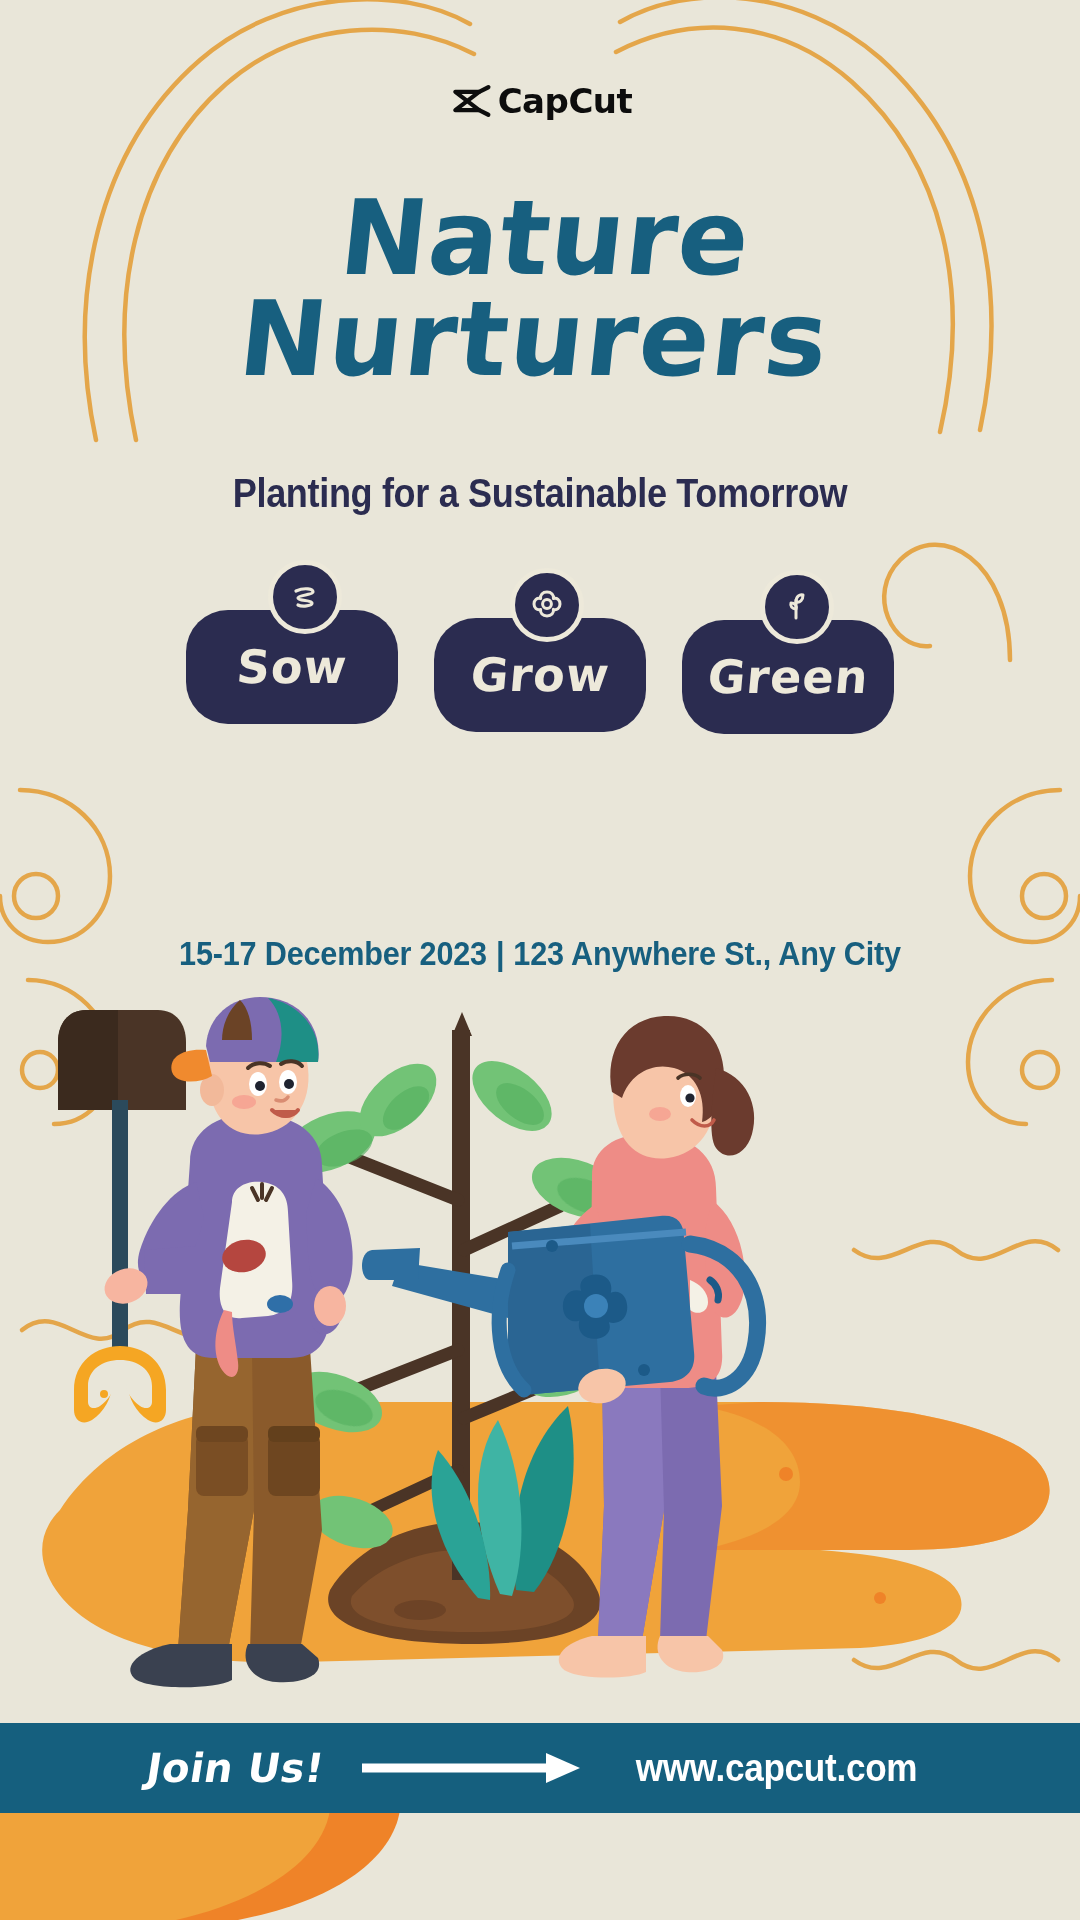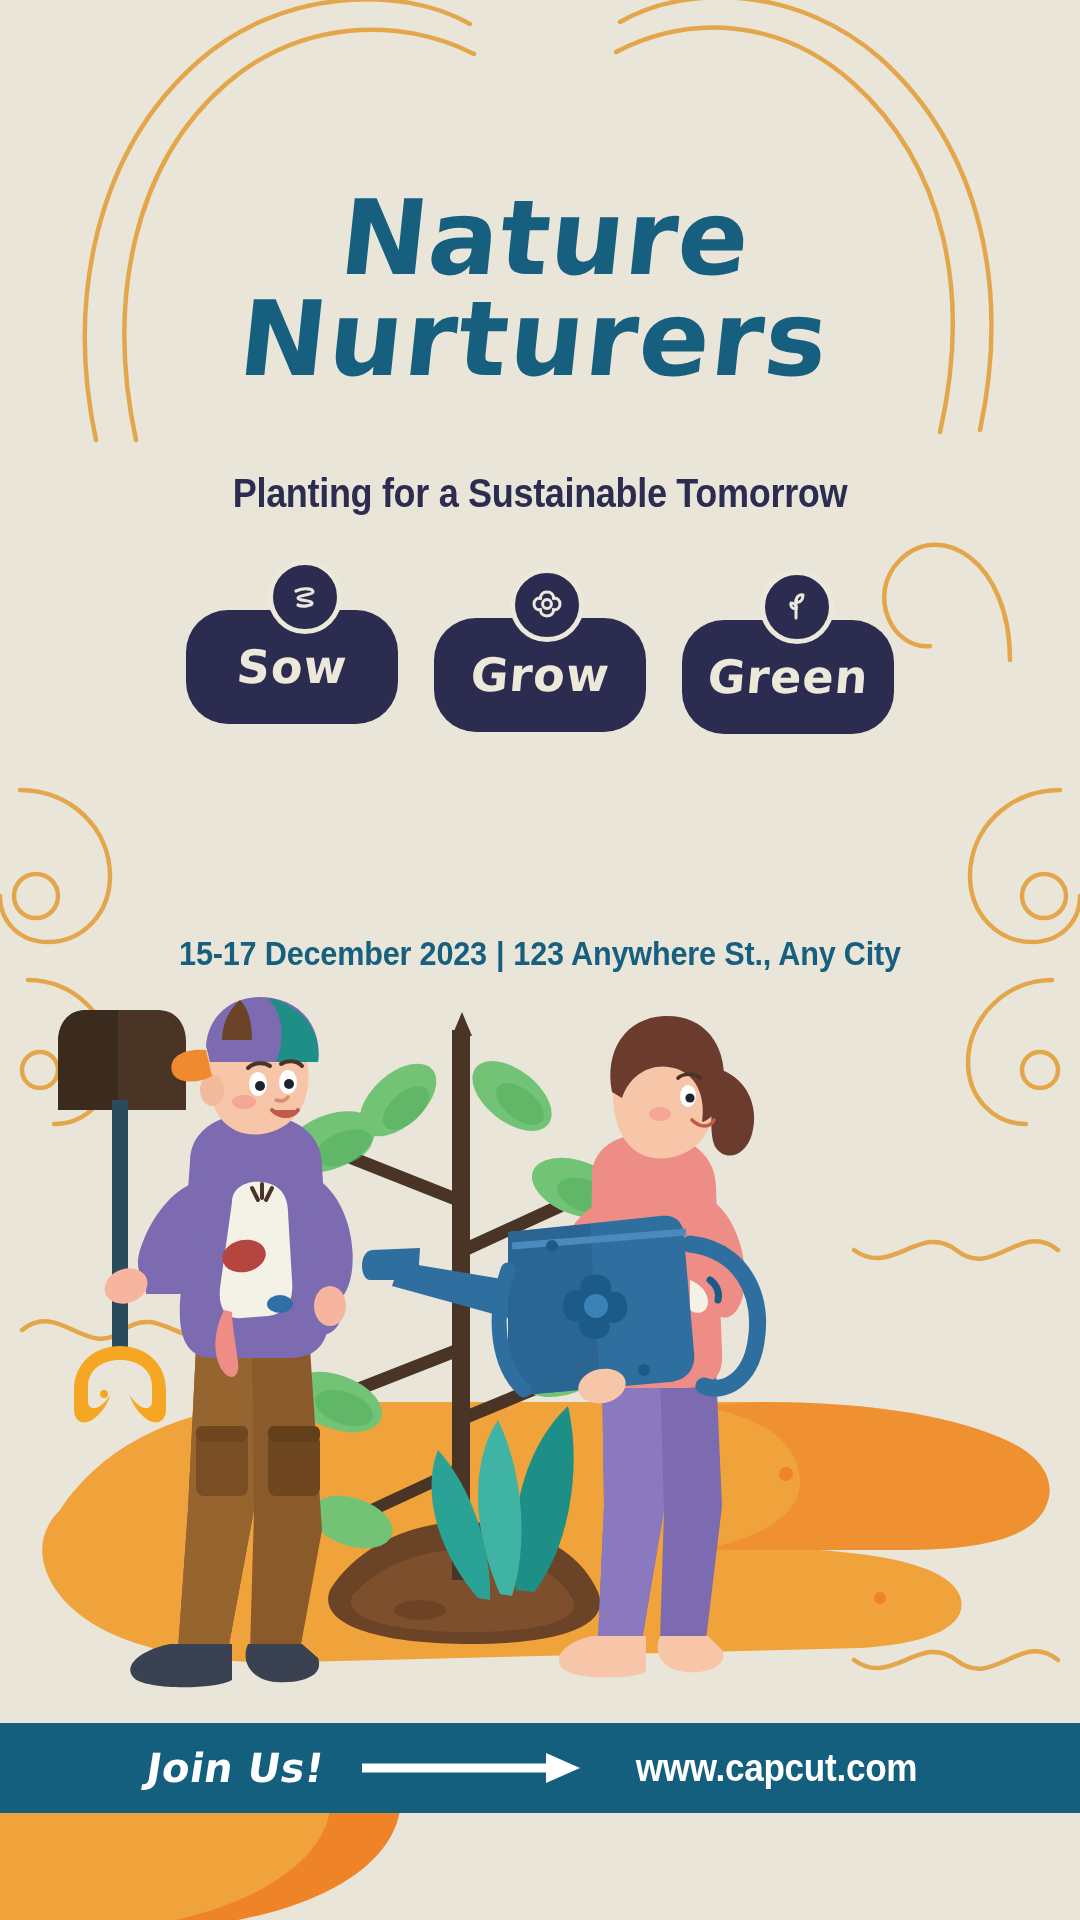--- a/index.html
+++ b/index.html
@@ -138,20 +138,30 @@
       <path d="M 1052 980 C 1006 980 968 1018 968 1062 C 968 1098 994 1124 1026 1124"></path>
       <circle cx="1040" cy="1070" r="18"></circle>
 
       <path d="M 1058 1250 C 1020 1220 994 1280 956 1250 C 920 1222 892 1278 854 1250"></path>
       <path d="M 1058 1660 C 1020 1630 994 1690 956 1660 C 920 1632 892 1688 854 1660"></path>
 
       <path d="M 1010 660 C 1010 560 940 520 900 560 C 866 594 892 650 930 646"></path>
     </g>
   </svg>
 
+  <div class="logo-row">
+    <svg class="logo-mark" viewBox="0 0 48 36">
+      <g fill="none" stroke="#0d0d0d" stroke-width="4.6" stroke-linejoin="round" stroke-linecap="round">
+        <path d="M 8 8 L 34 8 L 8 28 L 34 28 Z"></path>
+        <path d="M 34 8 L 44 3"></path>
+        <path d="M 34 28 L 44 33"></path>
+      </g>
+    </svg>
+    <span class="logo-text">CapCut</span>
+  </div>
 
   <div class="headline">
     <span class="l1">Nature</span>
     <span class="l2">Nurturers</span>
   </div>
 
   <div class="subtitle">Planting for a Sustainable Tomorrow</div>
 
   <div class="pills">
 

